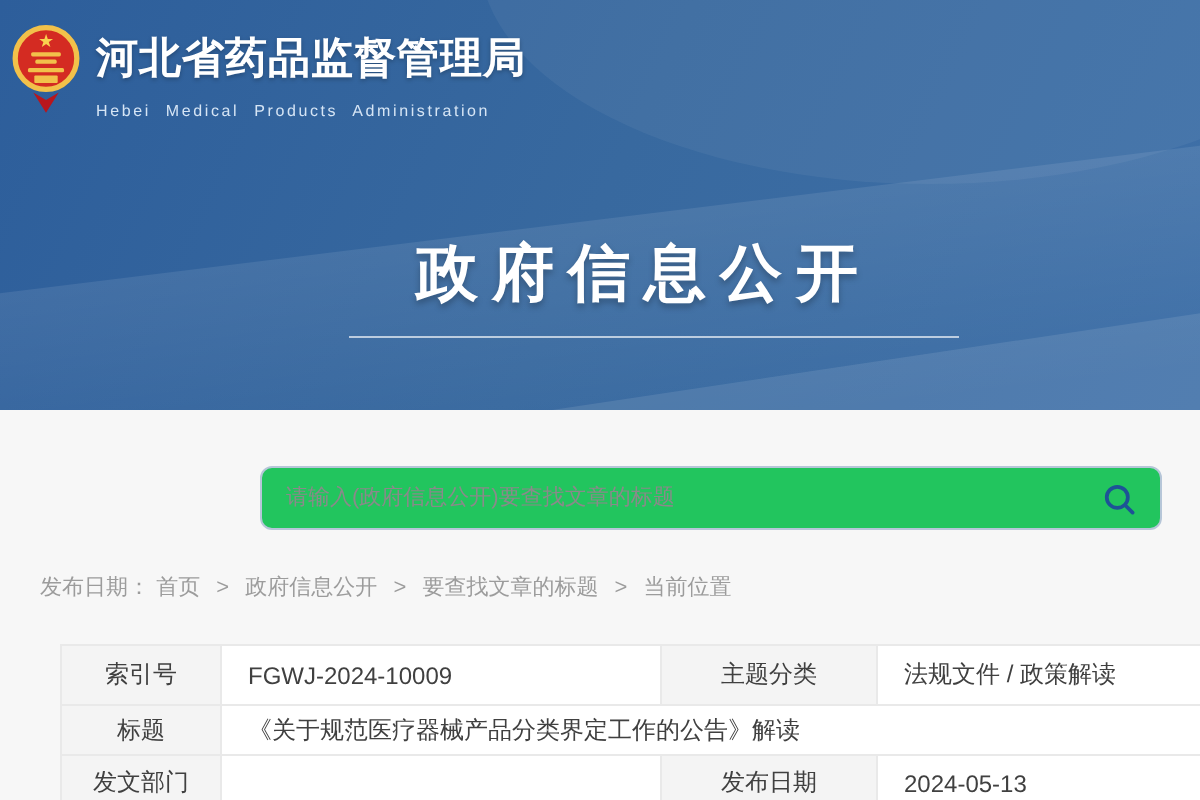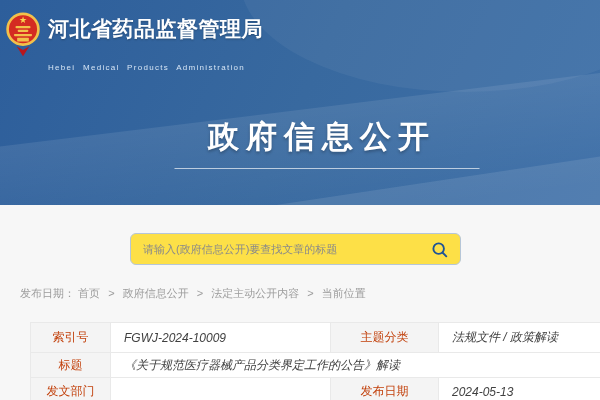--- a/index.html
+++ b/index.html
@@ -21,51 +21,51 @@
     background:rgba(255,255,255,0.10);
     clip-path:polygon(100% 0,100% 100%,0 100%); pointer-events:none; }
   .wave3 { position:absolute; right:-15%; top:-65%; width:75%; height:110%;
     border-radius:50%; background:rgba(255,255,255,0.05); pointer-events:none; }
   
   .site-header { position:absolute; left:6px; top:9px; display:flex; align-items:flex-start; gap:8px; cursor:pointer; }
   .emblem svg { display:block; }
   .site-titles { padding-top:6px; }
   .site-name { color:#ffffff; font-size:21px; font-weight:bold; letter-spacing:0.5px;
     text-shadow:0 1px 2px rgba(0,0,0,0.25); white-space:nowrap;text-align:center; }
-  .site-name-en { margin-top:20px; color:#d6e5f5; font-size:8px; letter-spacing:1.3px;
+  .site-name-en { margin-top:8px; color:#d6e5f5; font-size:8px; letter-spacing:1.3px;
     word-spacing:4px; white-space:nowrap; }
   
   .banner-title { position:absolute; top:116px; left:0; width:100%; text-align:center;
     transform:translateX(22px);
     color:#ffffff; font-size:31px; font-weight:bold; letter-spacing:7px;
     text-shadow:0 2px 3px rgba(0,0,0,0.25); }
   .banner-underline { position:absolute; top:168px; left:50%; width:305px; height:1px;
     transform:translateX(calc(-50% + 27px));
     background:rgba(255,255,255,0.65); }
   
   .content { position:relative; width:100%; height:195px; background:#f7f7f7; }
-  .search-box { margin:28px 0 0 130px; width:331px; height:32px;
-    background:#fde047; border:1px solid #b6c6d8; border-radius:6px;
+  .search-box { margin:28px 0 0 130px; width:451px; height:32px;
+    background:#22c55e; border:1px solid #b6c6d8; border-radius:6px;
     display:flex; align-items:center; overflow:hidden; }
   .search-input { flex:1; height:100%; border:none; outline:none; background:transparent;
     padding:0 12px; font-size:11px; color:#333;
     font-family:"Liberation Sans","DejaVu Sans",sans-serif; }
   .search-input::placeholder { color:#8a8a8a; }
   .search-btn { width:42px; height:100%; border:none; background:transparent;
     display:flex; align-items:center; justify-content:center; cursor:pointer; }
   .breadcrumb { margin:21px 0 0 20px; font-size:11px; color:#9c9c9c; }
   .breadcrumb a { color:#9c9c9c; text-decoration:none; cursor:pointer; }
   .breadcrumb .sep { margin:0 5px; color:#9c9c9c; }
   
   .doc-table { margin:21px 0 0 30px; width:640px; border-collapse:collapse; table-layout:fixed;
     background:#ffffff; font-size:12px; }
   .doc-table td { border:1px solid #e9e9e9; }
-  .doc-table td.label { width:80px; background:#f4f4f4; color:#c2410c; text-align:center; }
+  .doc-table td.label { width:80px; background:#f4f4f4; color:#404040; text-align:center; }
   .doc-table td.label.l2 { width:108px; }
-  .doc-table td.value { background:#ffffff; color:#404040; padding-left:13px; text-align:left;font-style:italic; }
+  .doc-table td.value { background:#ffffff; color:#404040; padding-left:13px; text-align:left; }
   .doc-table tr.r1 td { height:30px; }
   .doc-table tr.r2 td { height:25px; }
   .doc-table tr.r3 td { height:28px; }
 </style>
 </head>
 <body>
 
 <div class="screen">
 
   <header class="banner">
@@ -106,21 +106,21 @@
         </svg>
       </button>
     </div>
 
     <nav class="breadcrumb">
       <span>发布日期：</span>
       <a>首页</a>
       <span class="sep">&gt;</span>
       <a>政府信息公开</a>
       <span class="sep">&gt;</span>
-      <a>法定主动公开内容</a>
+      <a>要查找文章的标题</a>
       <span class="sep">&gt;</span>
       <a>当前位置</a>
     </nav>
 
     <table class="doc-table">
       <tbody>
           <tr class="r1">
         <td class="label">索引号</td>
         <td class="value" style="width:220px;">FGWJ-2024-10009</td>
         <td class="label l2">主题分类</td>

